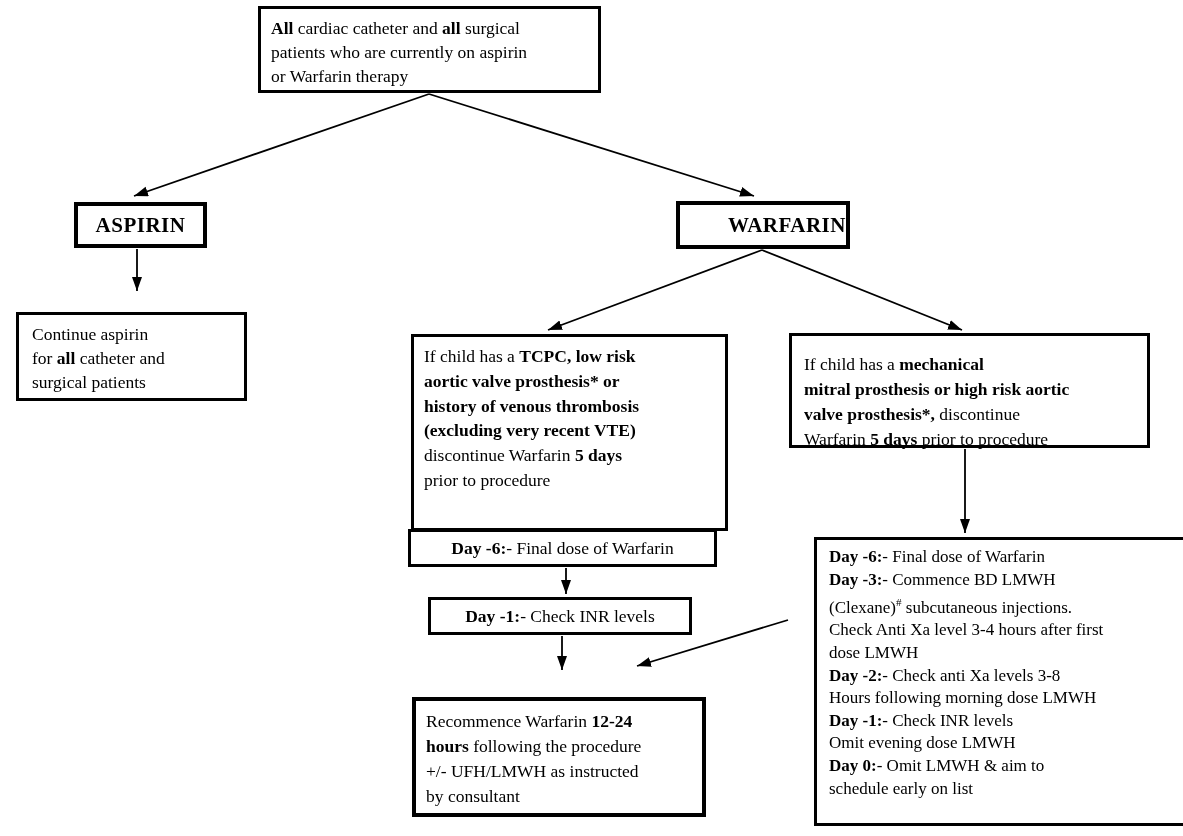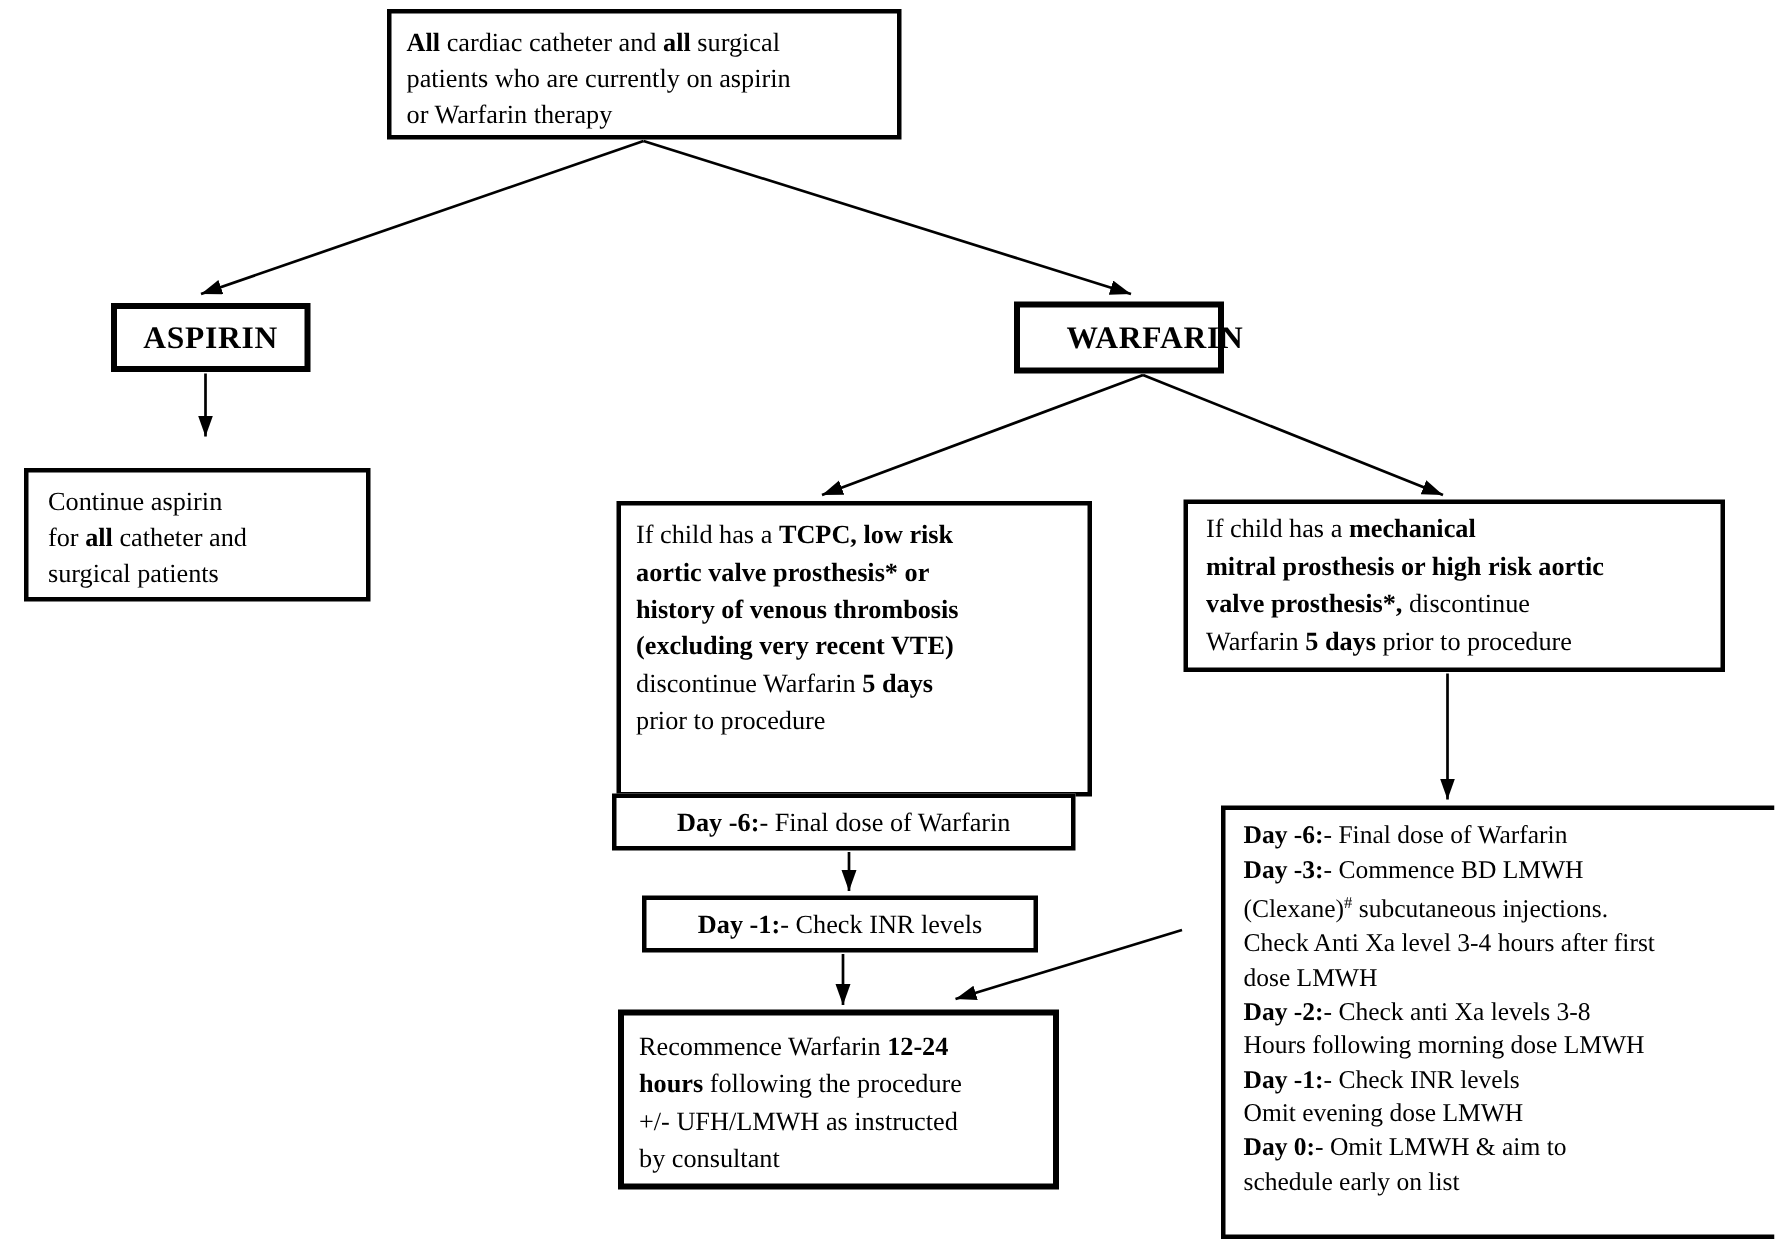--- a/index.html
+++ b/index.html
@@ -45,23 +45,23 @@
     padding: 0;
     line-height: 20px;
   }
   .thick { border-width: 4px; }
   .lmwh-box {
     font-size: 17px;
     line-height: 22.6px;
     padding: 6px 12px;
     margin-left: 27px;
   }
-  .mech-box { line-height: 25px; padding: 4px 12px; }
+  .mech-box { line-height: 25px; padding: 16px 12px; }
   .tcpc-box { line-height: 24.8px; }
-  .recommence-box { line-height: 25px; padding: 8px 10px; }
+  .recommence-box { line-height: 25px; padding: 8px 10px; margin-top: 24px; }
   .sup { vertical-align: super; font-size: 0.65em; }
 </style>
 </head>
 <body>
 
 <div id="canvas">
 
   <svg id="arrows" viewBox="0 0 1183 836" xmlns="http://www.w3.org/2000/svg">
     <defs>
       <marker id="ah" markerUnits="userSpaceOnUse" markerWidth="15" markerHeight="11" refX="14" refY="5" orient="auto">
@@ -79,21 +79,21 @@
     <line x1="965" y1="449" x2="965" y2="533" stroke="#000" stroke-width="1.8" marker-end="url(#ah)"></line>
     <line x1="788" y1="620" x2="637" y2="666" stroke="#000" stroke-width="1.8" marker-end="url(#ah)"></line>
   </svg>
 
   <div class="box header-box" style="left:74px; top:202px; width:133px; height:46px;">ASPIRIN</div>
 
   <div class="box" style="left:258px; top:6px; width:343px; height:87px;"><b>All</b><span> cardiac catheter and </span><b>all</b><span> surgical
 patients who are currently on aspirin
 or Warfarin therapy</span></div>
 
-  <div class="box header-box" style="left:676px; top:201px; width:140px; height:48px;padding-left:48px;">WARFARIN</div>
+  <div class="box header-box" style="left:676px; top:201px; width:174px; height:48px;padding-left:48px;">WARFARIN</div>
 
   <div class="box" style="left:16px; top:312px; width:231px; height:89px; padding-left:13px;"><span>Continue aspirin
 for </span><b>all</b><span> catheter and
 surgical patients</span></div>
 
   <div class="box tcpc-box" style="left:411px; top:334px; width:317px; height:197px;"><span>If child has a </span><b>TCPC, low risk
 aortic valve prosthesis* or
 history of venous thrombosis
 (excluding very recent VTE)</b><span>
 discontinue Warfarin </span><b>5 days</b><span>

